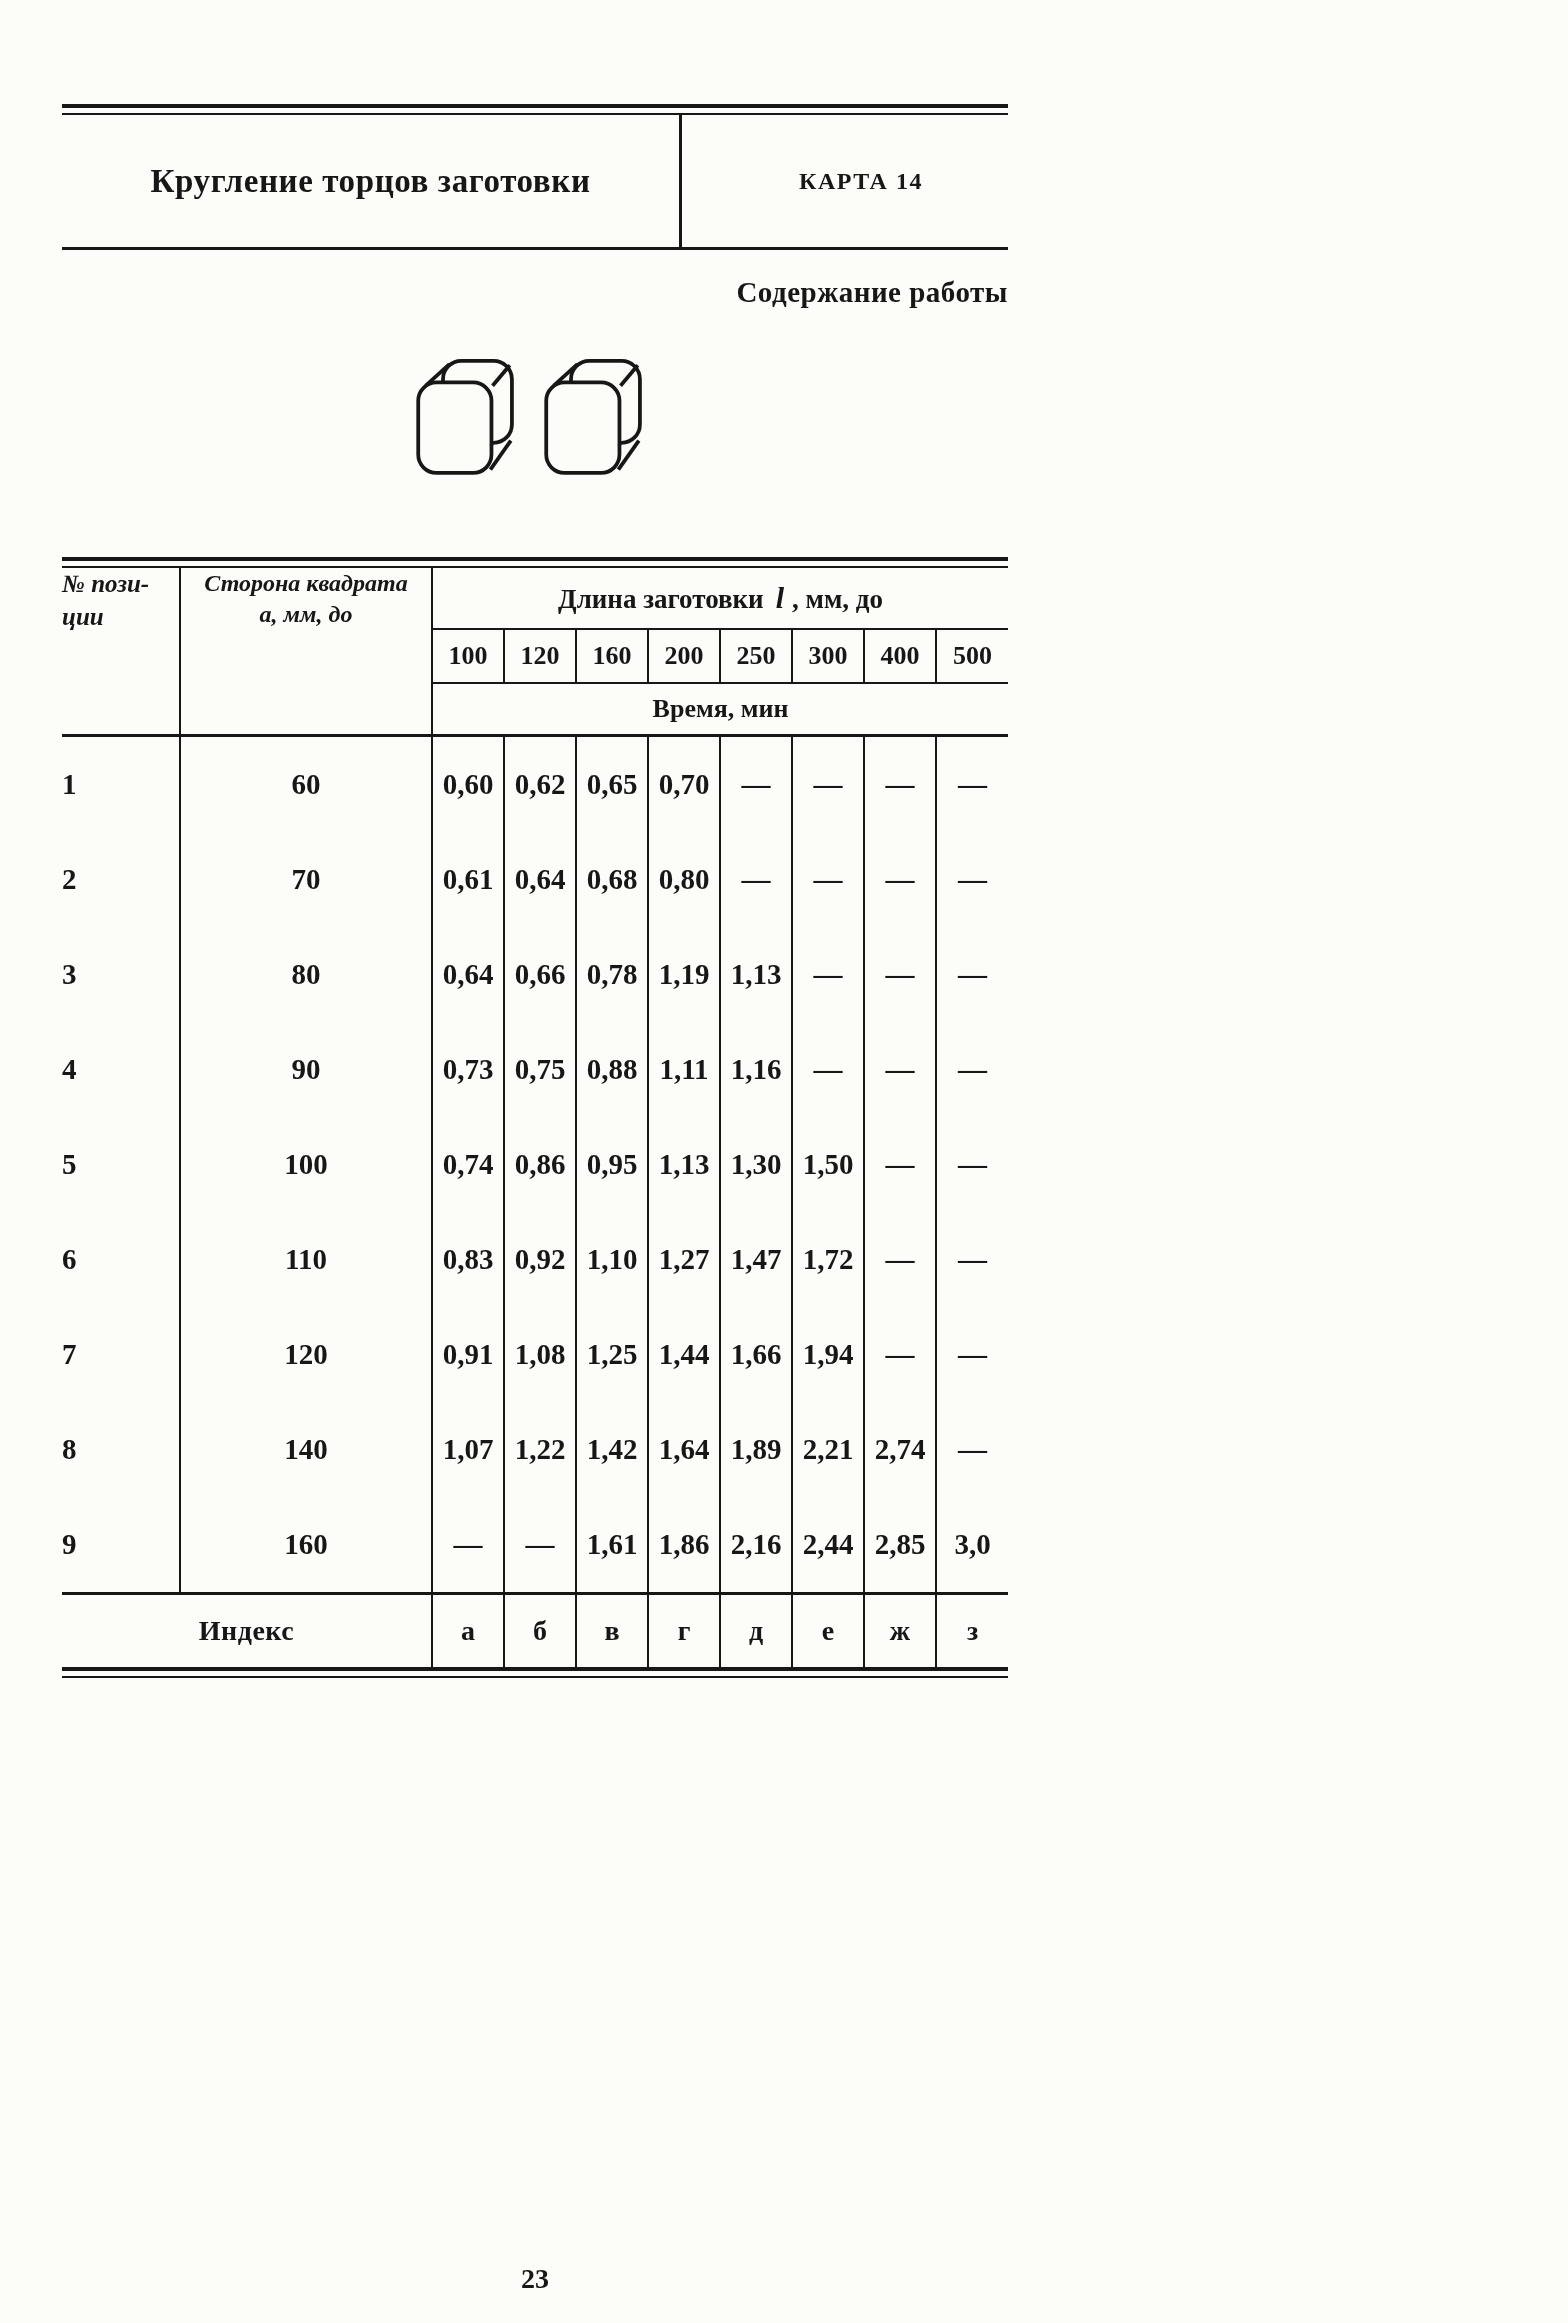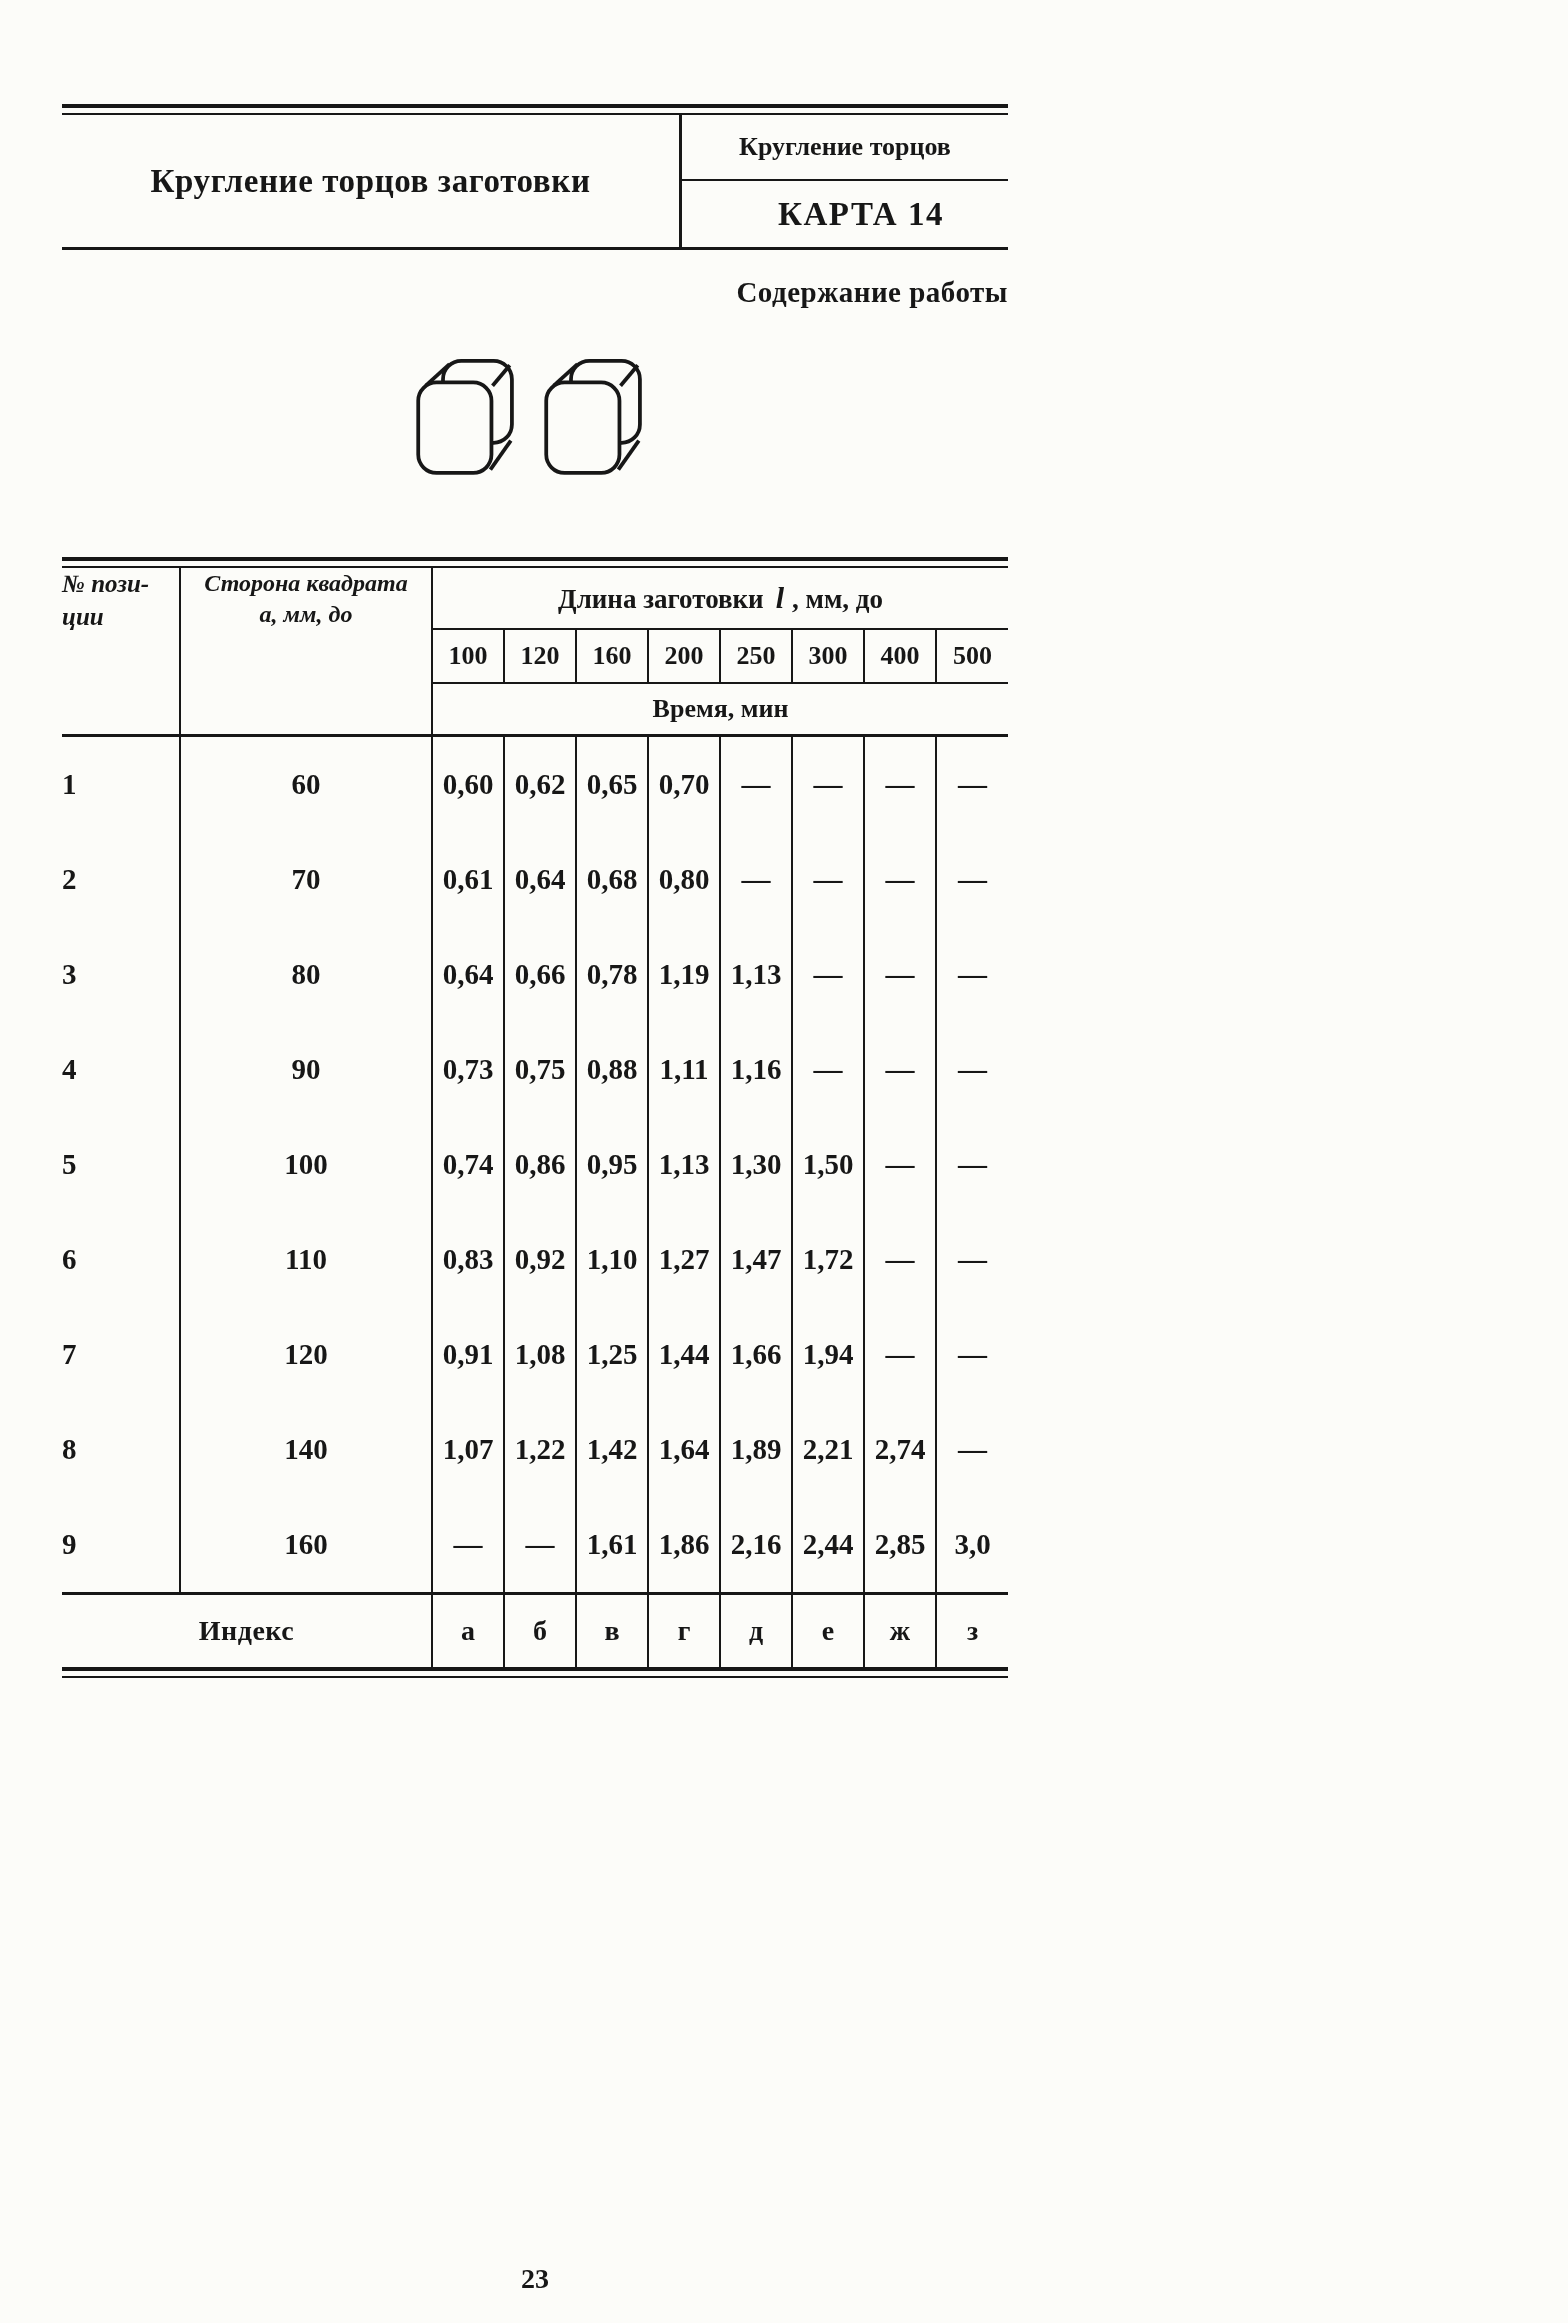--- a/index.html
+++ b/index.html
@@ -14,21 +14,21 @@
   .thick-rule{border-top:3px solid #171717;}
 
   
   .doc-header{display:flex;height:132px;}
   .dh-left{width:617px;display:flex;align-items:center;justify-content:center;
     font-size:33px;letter-spacing:.6px;text-align:center;}
   .dh-right{width:329px;border-left:3px solid #171717;display:flex;flex-direction:column;box-sizing:border-box;}
   .dh-right-top{height:66px;display:flex;align-items:center;justify-content:center;
     border-bottom:2.5px solid #171717;font-size:26px;box-sizing:border-box;}
   .dh-right-bottom{flex:1;display:flex;align-items:center;justify-content:center;
-    font-size:33px;letter-spacing:1.5px;padding-left:32px;}
+    font-size:24px;letter-spacing:1.5px;padding-left:32px;}
 
   .section-title{text-align:right;font-size:29px;margin-top:26px;letter-spacing:.5px;}
 
   .work-text{margin-top:30px;font-size:29px;line-height:1.5;text-align:justify;
     text-indent:44px;letter-spacing:.3px;}
 
   .figure{margin-top:48px;display:flex;justify-content:center;gap:16px;}
   .figure svg{display:block;}
 
   
@@ -62,21 +62,20 @@
 <body>
 
 <div class="page">
   <div class="content">
 
     <div class="double-rule"></div>
 
     <div class="doc-header">
       <div class="dh-left">Кругление торцов заготовки</div>
       <div class="dh-right">
-        <div class="dh-right-top">Кругление торцов</div>
         <div class="dh-right-bottom">КАРТА 14</div>
       </div>
     </div>
 
     <div class="thick-rule"></div>
 
     <div class="section-title">Содержание работы</div>
 
 
     <div class="figure">

